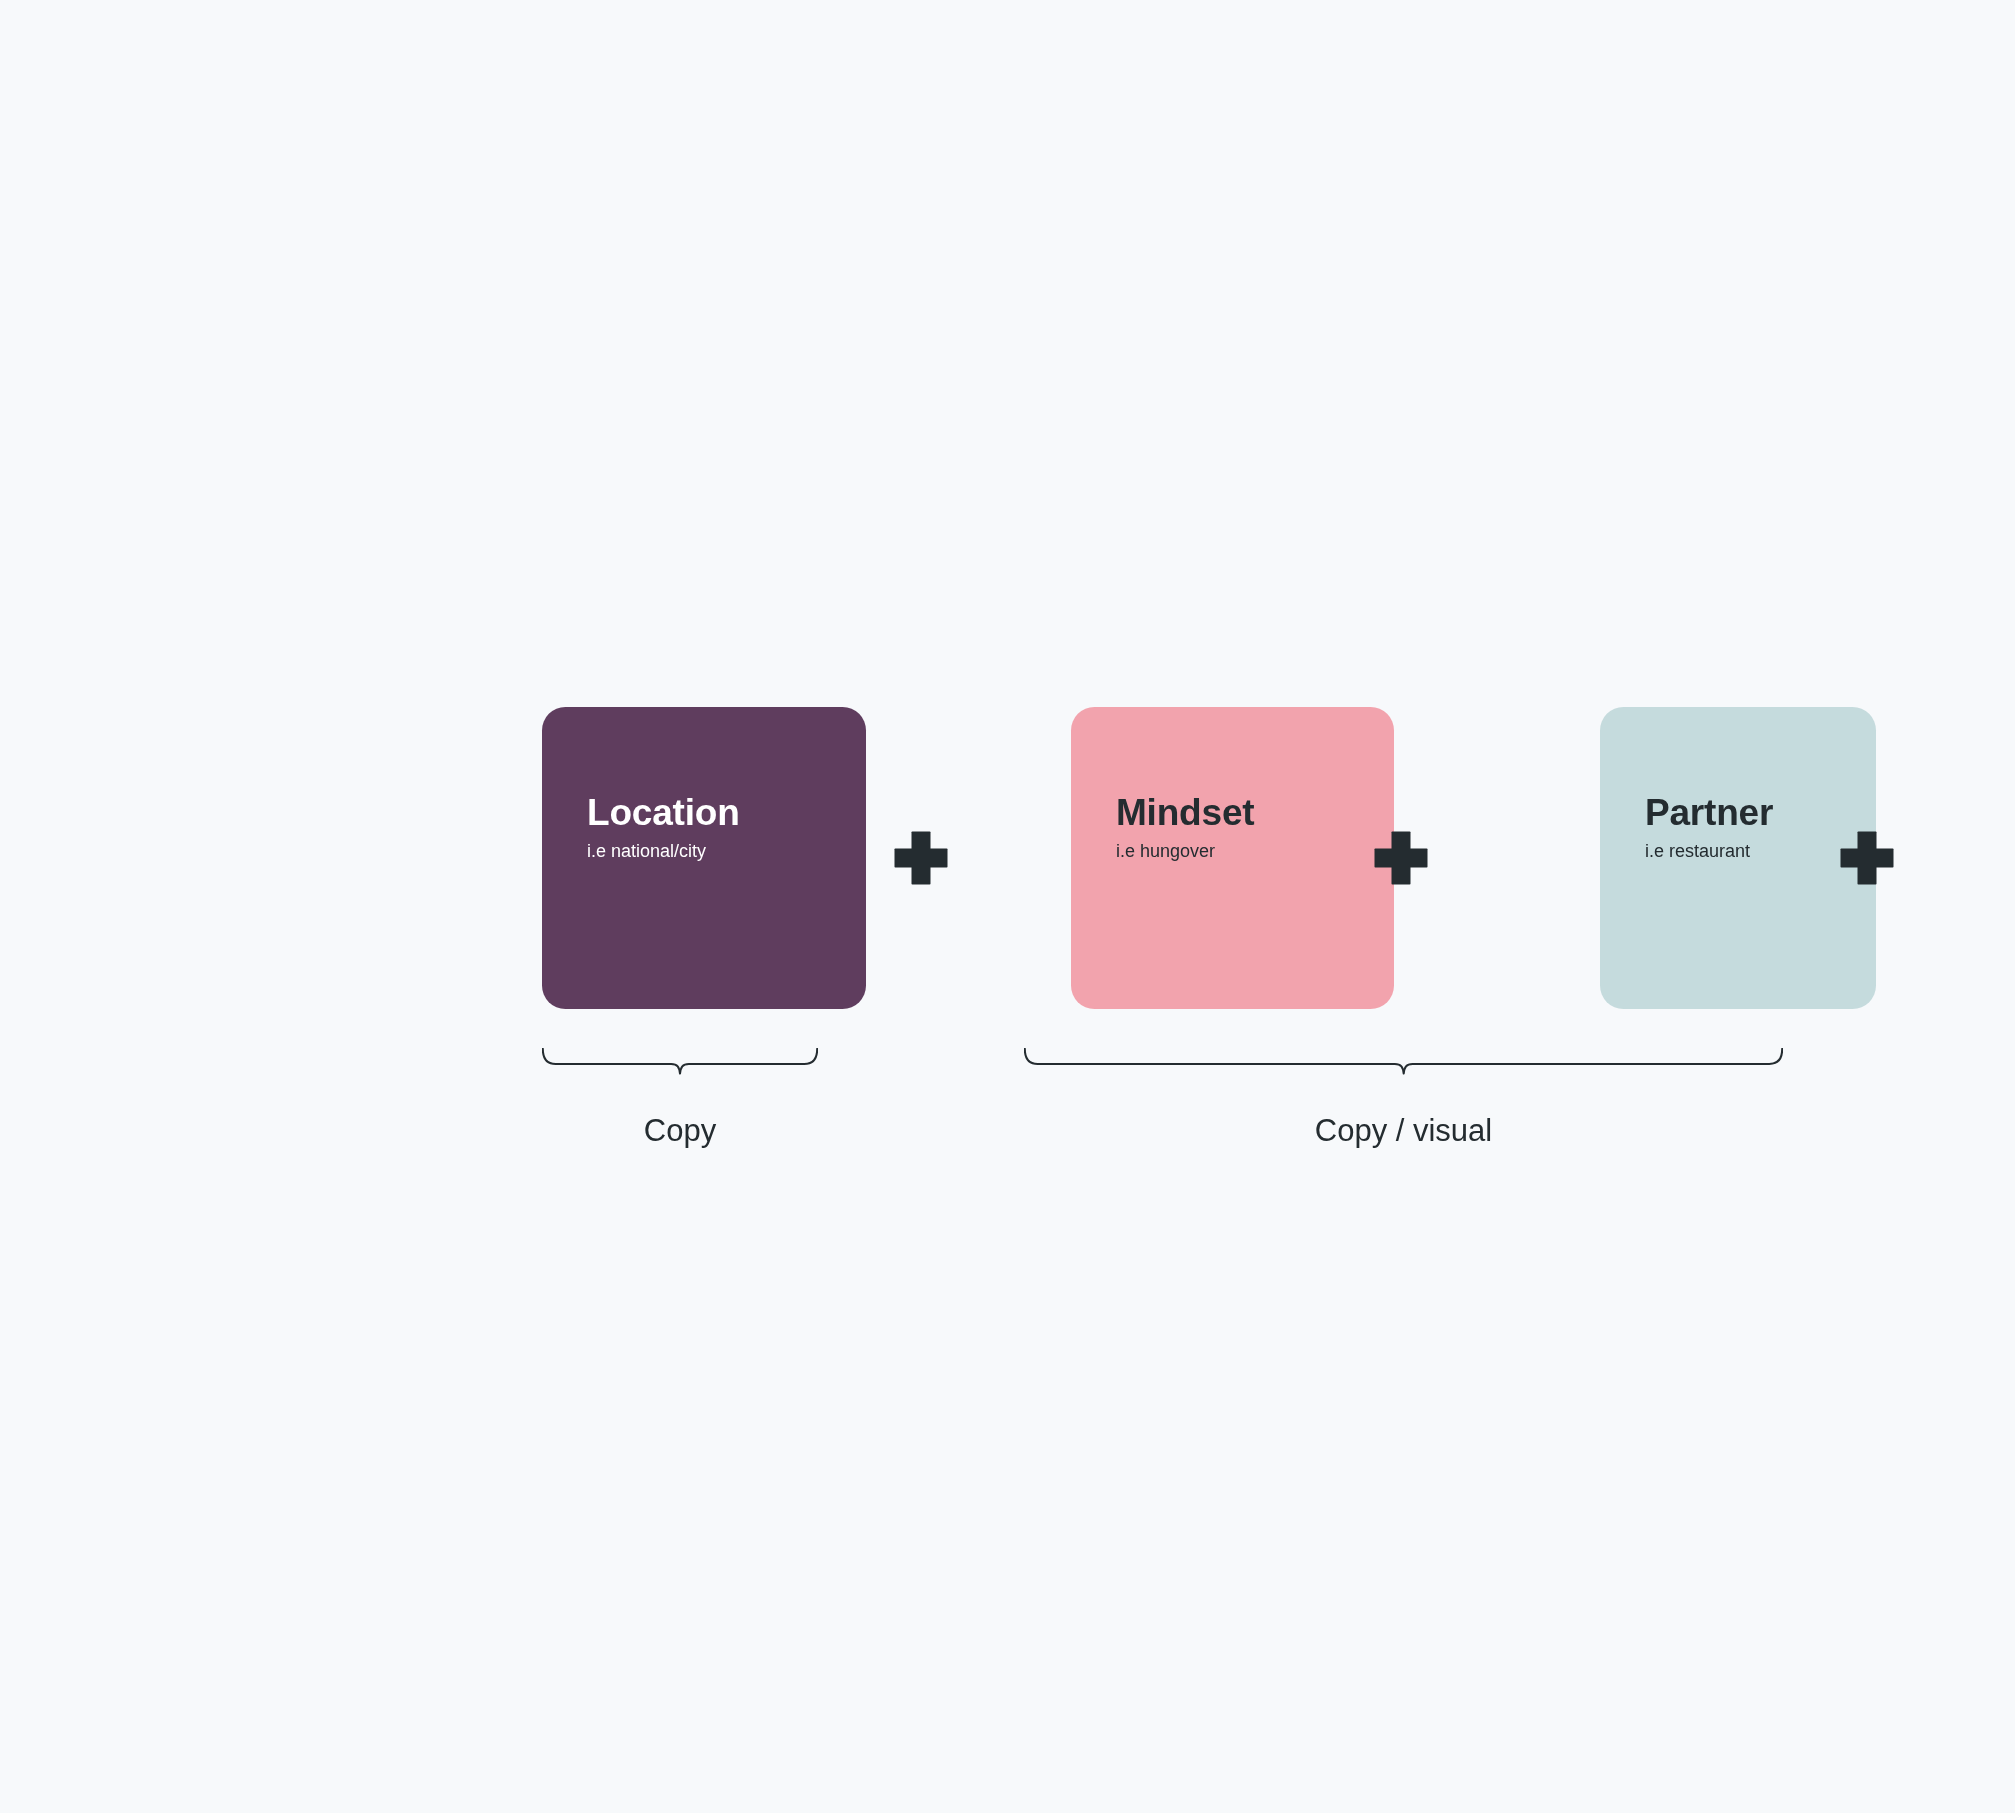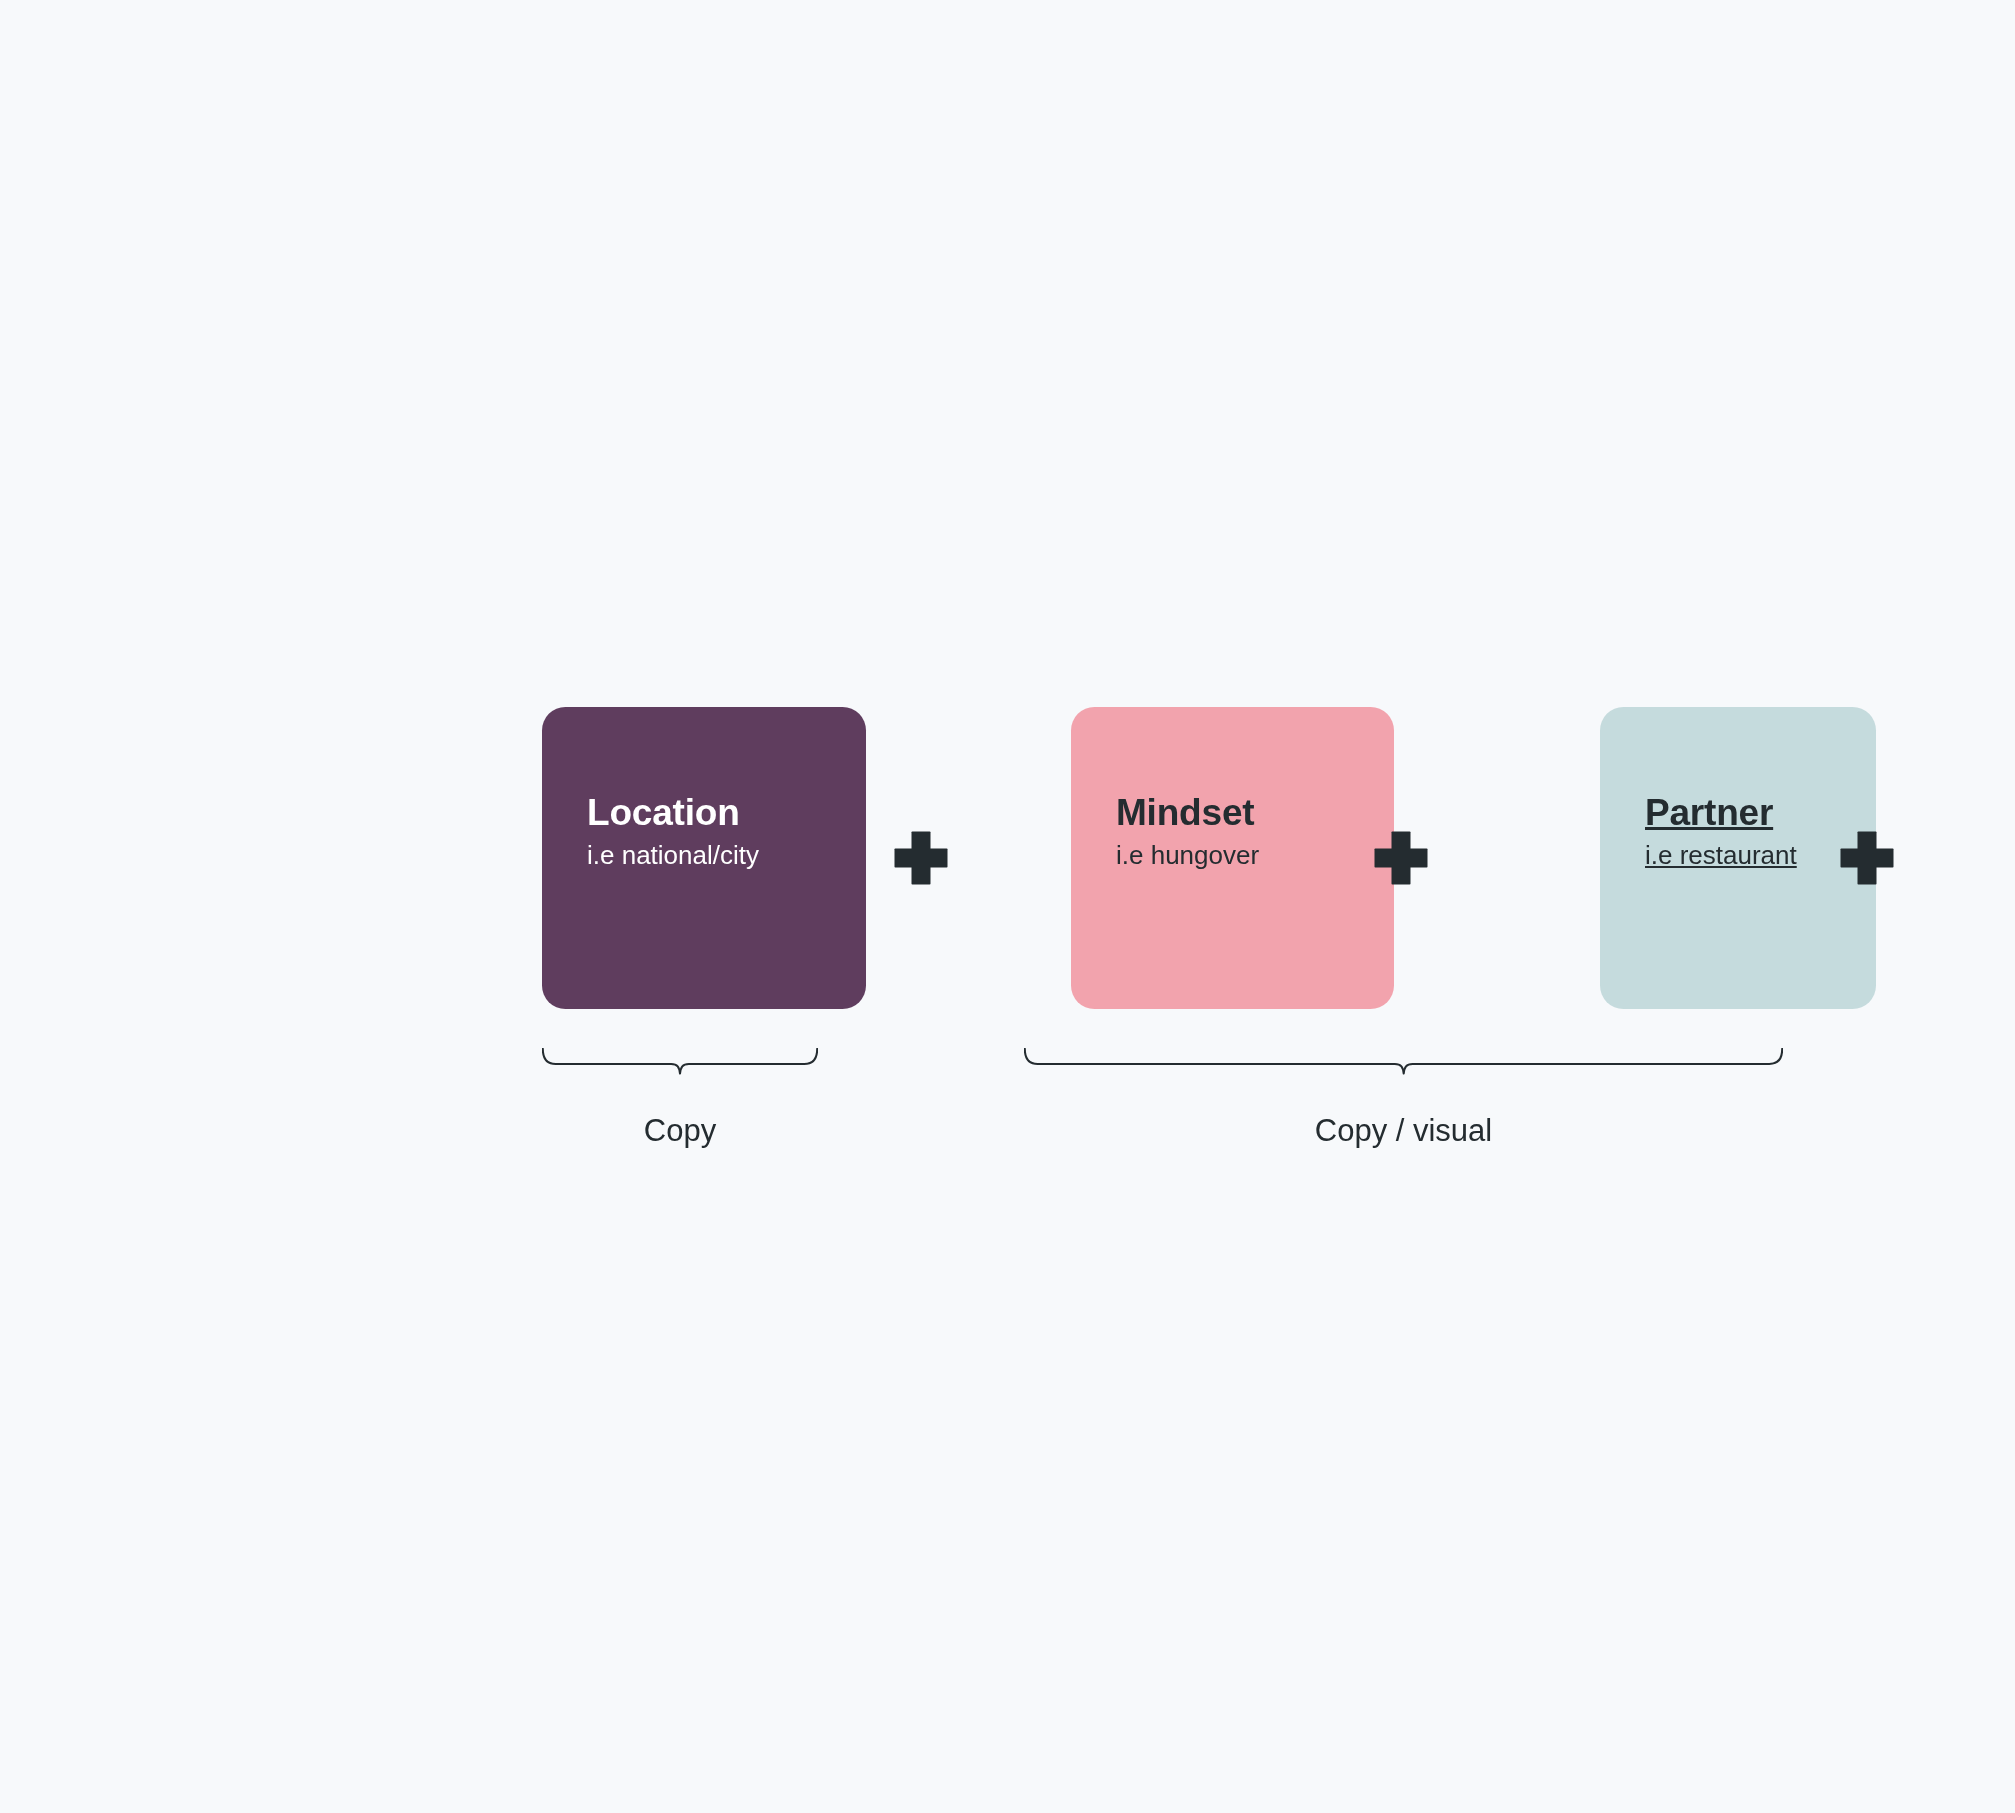--- a/index.html
+++ b/index.html
@@ -36,21 +36,21 @@
   .card-title {
     font-size:37px;
     font-weight:700;
     line-height:1.0;
     letter-spacing:-0.2px;
     white-space:nowrap;
   }
 
   .card-sub {
     margin-top:10.5px;
-    font-size:26px;
+    font-size:18px;
     font-weight:400;
     line-height:1.0;
     white-space:nowrap;
   }
 
   
   .plus {
     position:absolute;
     top:858px;
     width:53px;
@@ -95,21 +95,21 @@
     </div>
 
     <div class="card-slot" style="width:323px; margin-left:205px;">
       <div class="card" style="background:#f2a3ad; color:#242c30;">
         <div class="card-title">Mindset</div>
         <div class="card-sub">i.e hungover</div>
       </div>
     </div>
 
     <div class="card-slot" style="width:276px; margin-left:206px;">
-      <div class="card" style="background:#c5dbdd; color:#242c30;text-decoration:underline;">
+      <div class="card" style="background:#c5dbdd; color:#242c30;">
         <div class="card-title">Partner</div>
         <div class="card-sub">i.e restaurant</div>
       </div>
     </div>
 
     <div class="card-slot" style="width:276px; margin-left:189px;">
       <div class="card" style="background:#f2c04b; color:#242c30;">
         
         
       </div>

